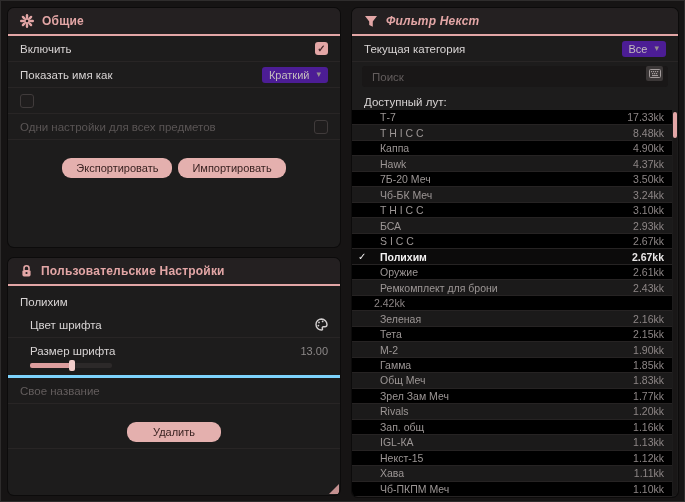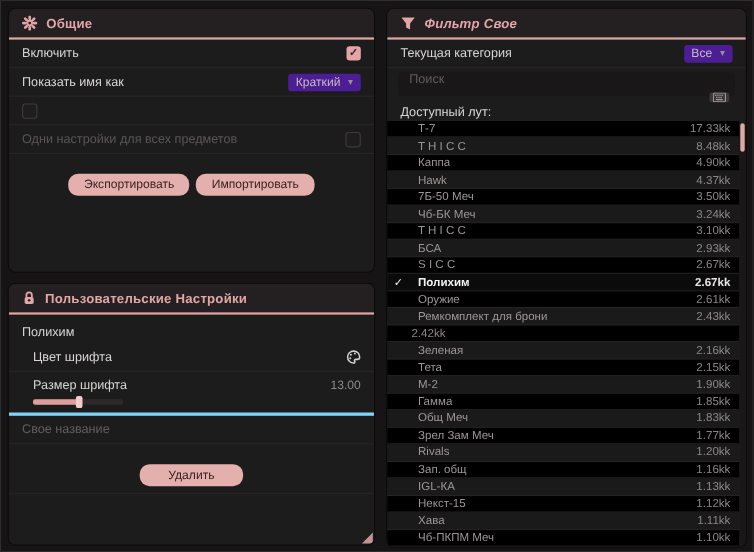--- a/index.html
+++ b/index.html
@@ -70,21 +70,21 @@
   }
   .text-input::placeholder{color:#635d5d;}
   .resize-grip{
     position:absolute;right:1px;bottom:1px;width:0;height:0;
     border-left:10px solid transparent;border-bottom:10px solid #e3a6a6;opacity:.85;
   }
 
   
   .search-row{
     margin:4px 10px 2px 10px;height:21px;background:#191717;border-radius:3px;
-    display:flex;padding:0 5px 0 10px;gap:6px;flex-direction:column;
+    display:flex;padding:0 5px 0 10px;gap:6px;
   }
   .kbd-btn{
     margin-left:auto;width:18px;height:15px;background:#3b3737;border-radius:2px;
     display:flex;align-items:center;justify-content:center;
   }
   .section-label{color:#d8d4d4;font-size:11.5px;padding:7px 12px 4px 12px;}
   .loot-list{position:absolute;left:0;right:6px;top:102px;bottom:0;display:flex;flex-direction:column;}
   .loot-row{
     flex:1 1 auto;display:flex;align-items:center;
     padding:0 8px 0 6px;border-bottom:1px solid #262323;box-sizing:border-box;
@@ -193,21 +193,21 @@
   <div class="resize-grip"></div>
 </div>
 
 <div class="panel" id="panel-loot">
   <div class="panel-header">
     <span class="hicon">
       <svg width="14" height="13" viewBox="0 0 14 13">
         <path d="M1 1 H13 L8.8 6.4 V11.8 L5.2 9.9 V6.4 Z" fill="#e3a6a6"></path>
       </svg>
     </span>
-    <span class="panel-title italic">Фильтр Свое</span>
+    <span class="panel-title italic">Фильтр Некст</span>
   </div>
   <div class="row">
     <span class="label">Текущая категория</span>
     <span class="select">
       <span>Все</span>
       <span class="chev">▾</span>
     </span>
   </div>
   <div class="search-row">
     <input class="text-input" value="" placeholder="Поиск" style="">
@@ -244,21 +244,21 @@
     <span class="loot-name">Каппа</span>
     <span class="loot-value">4.90kk</span>
   </div>
       <div class="loot-row even">
     <span class="loot-check"></span>
     <span class="loot-name">Hawk</span>
     <span class="loot-value">4.37kk</span>
   </div>
       <div class="loot-row odd">
     <span class="loot-check"></span>
-    <span class="loot-name">7Б-50 Меч</span>
+    <span class="loot-name">7Б-20 Меч</span>
     <span class="loot-value">3.50kk</span>
   </div>
       <div class="loot-row even">
     <span class="loot-check"></span>
     <span class="loot-name">Чб-БК Меч</span>
     <span class="loot-value">3.24kk</span>
   </div>
       <div class="loot-row odd">
     <span class="loot-check"></span>
     <span class="loot-name">T H I C C</span>

